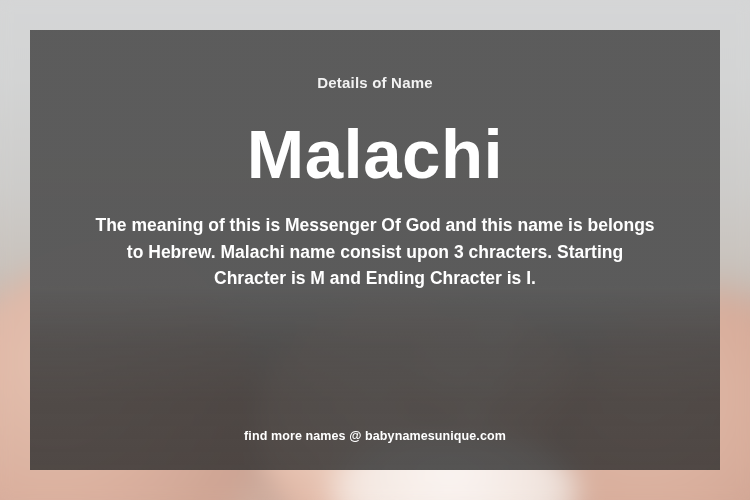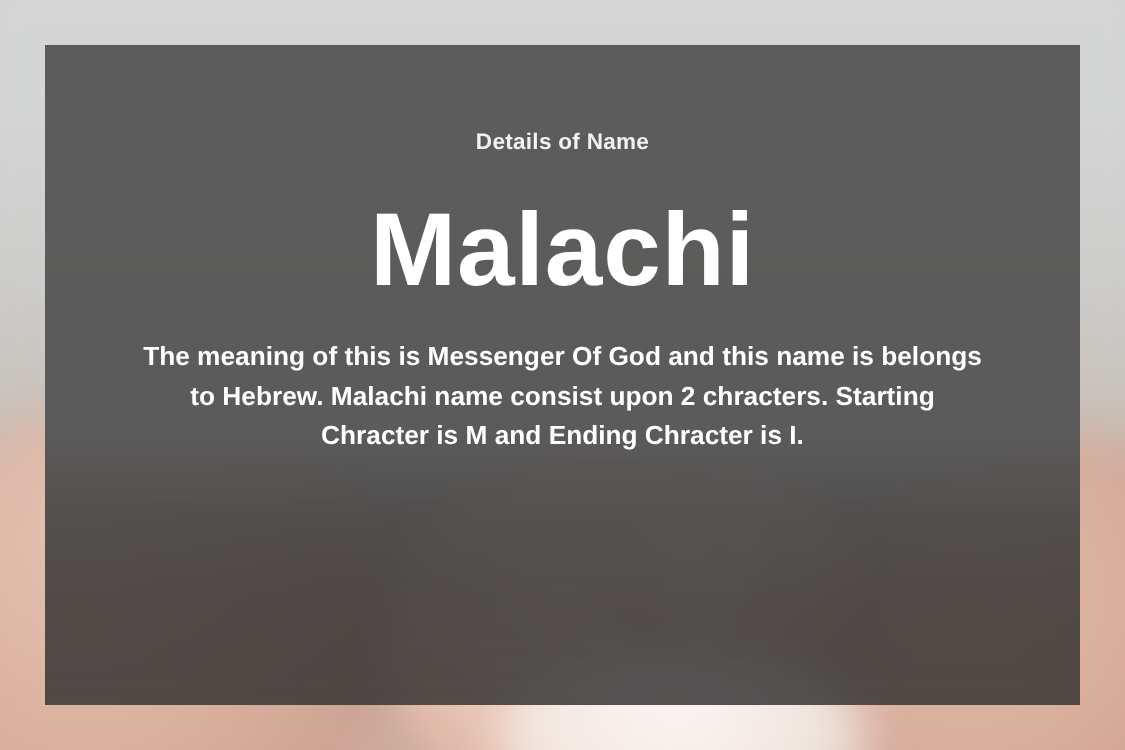--- a/index.html
+++ b/index.html
@@ -121,21 +121,21 @@
 
   
   .card {
     position: absolute;
     left: 30px;
     top: 30px;
     width: 690px;
     height: 440px;
     background: rgba(48, 48, 48, 0.78);
     box-sizing: border-box;
-    padding: 16px;
+    padding: 4px;
   }
   
   .card-veil {
     position: absolute;
     left: 0;
     top: 0;
     width: 100%;
     height: 100%;
     background: linear-gradient(180deg,
       rgba(92,92,92,0.92) 0%,
@@ -223,19 +223,20 @@
 
   <div class="card">
     <div class="card-veil"></div>
 
     <div class="card-content">
 
       <div class="eyebrow">Details of Name</div>
 
       <div class="name-title">Malachi</div>
 
-      <div class="description">The meaning of this is Messenger Of God and this name is belongs to Hebrew. Malachi name consist upon 2 chracters. Starting Chracter is M and Ending Chracter is I.</div>
-
+      <div class="description">The meaning of this is Messenger Of God and this name is belongs to Hebrew. Malachi name consist upon 3 chracters. Starting Chracter is M and Ending Chracter is I.</div>
+
+      <div class="footer-note">find more names @ babynamesunique.com</div>
 
     </div>
   </div>
 
 </div>
 
 </body></html>

